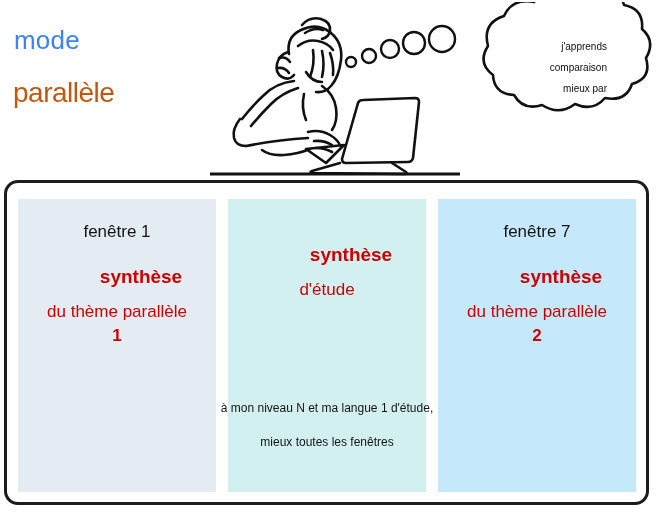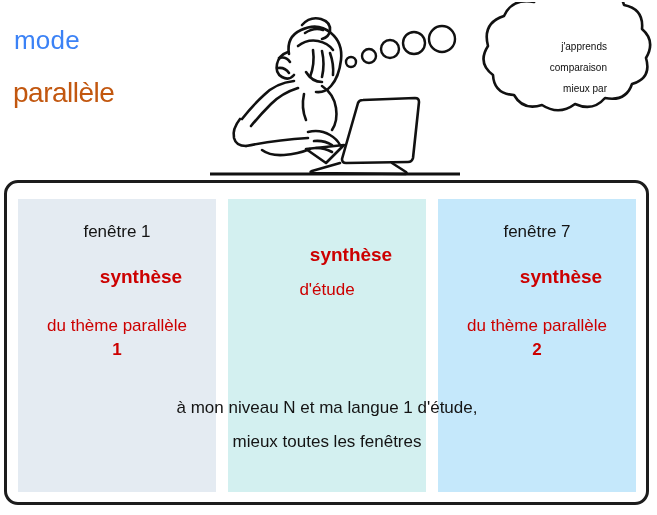--- a/index.html
+++ b/index.html
@@ -142,38 +142,38 @@
   .synthese {
     margin-top: 22px;
     font-size: 19px;
     line-height: 24px;
     font-weight: bold;
     color: #CC0000;
     margin-left: 48px;
   }
 
   .theme {
-    margin-top: 25px;
+    margin-top: 11px;
     font-size: 17px;
     line-height: 24px;
     color: #CC0000;
   }
 
   .theme-num {
     font-weight: bold;
   }
 
   
   #footer-text {
     position: absolute;
     left: 18px;
     top: 391px;
     width: 618px;
     text-align: center;
-    font-size: 17px;
+    font-size: 12px;
     line-height: 34px;
     color: #141414;
   }
   #footer-text .line {
     display: block;
   }
 </style>
 </head>
 <body>
 

